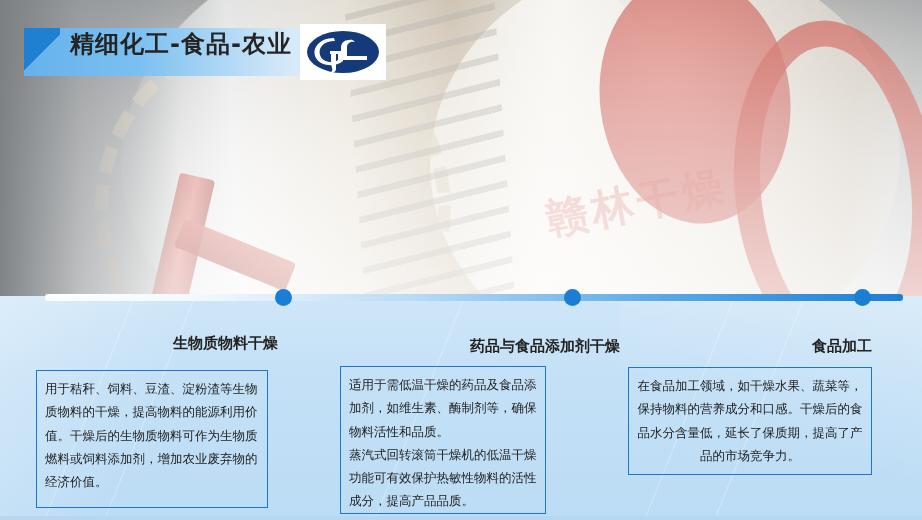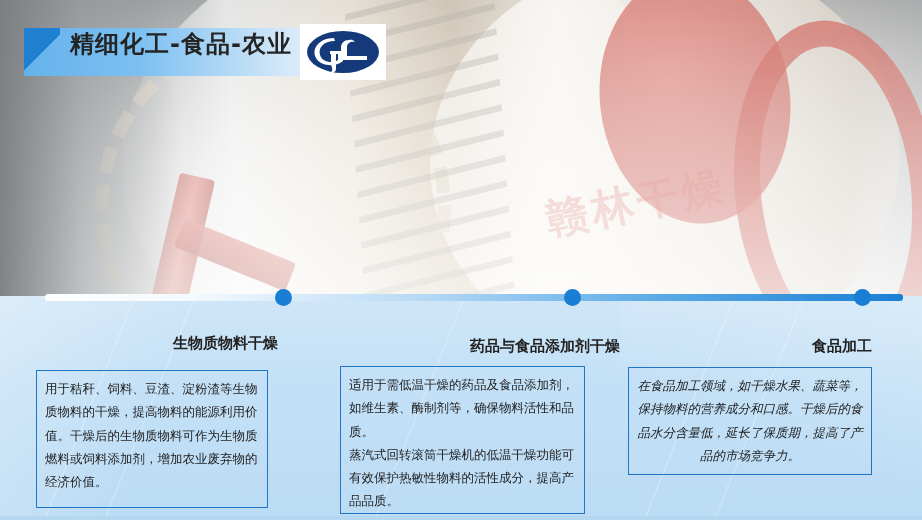--- a/index.html
+++ b/index.html
@@ -173,25 +173,25 @@
     line-height:1.86;
     color:#1d1d1d;
     font-family:"DejaVu Sans",sans-serif;
   }
 
   
   #head1{left:175px;top:334px;}
   #box1{left:36px;top:362px;width:232px;height:138px;margin-top:8px;}
   
   #head2{left:418px;top:337px;margin-left:35px;}
-  #box2{left:340px;top:366px;width:245px;height:148px;}
+  #box2{left:340px;top:366px;width:206px;height:148px;}
   
   #head3{left:810px;top:337px;}
   #box3{left:628px;top:367px;width:244px;height:108px;text-align:center;}
-  #box3 p{text-align:center;font-style:italic;}
+  #box3 p{text-align:center;}
 
   .bottom-bar{
     position:absolute;left:0;top:516px;width:922px;height:4px;
     background:#b6d7f0;
   }
 </style>
 </head>
 <body>
 
 <div class="slide">

